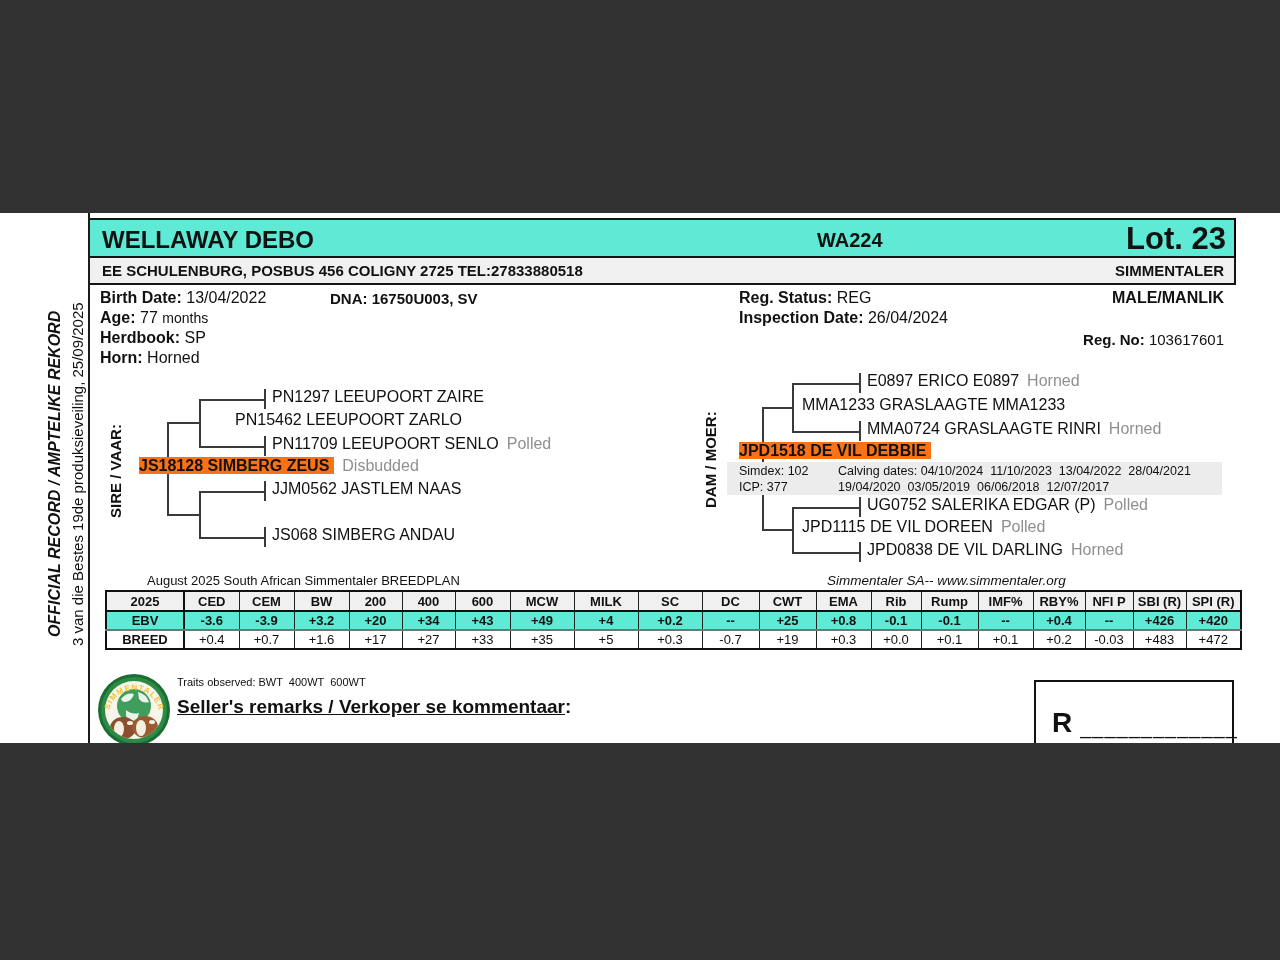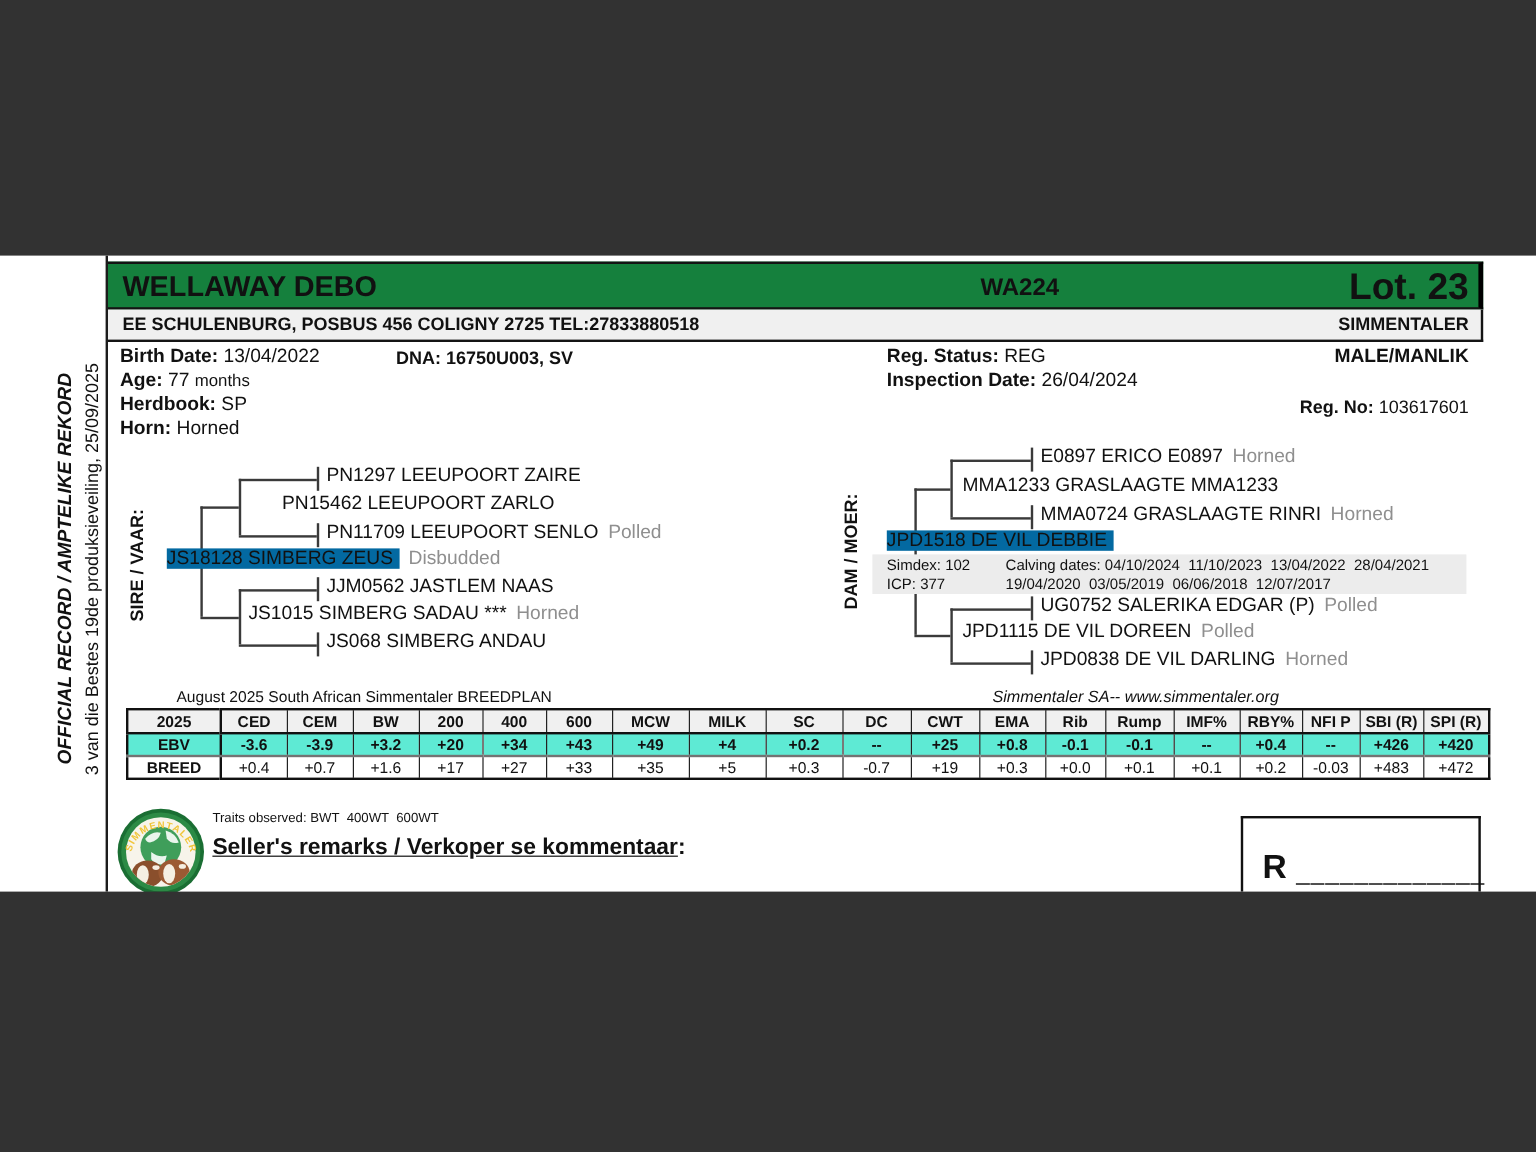--- a/index.html
+++ b/index.html
@@ -12,42 +12,42 @@
 
   
   .sidebar-vert { position:absolute; left:44px; top:283px; height:382px; width:44px; display:flex; flex-direction:row; z-index:2; }
   .vtext { writing-mode:vertical-rl; transform:rotate(180deg); white-space:nowrap; height:100%; display:flex; align-items:center; justify-content:center; }
   .vtext.l1 { font-weight:bold; font-style:italic; font-size:16px; width:22px; }
   .vtext.l2 { font-size:15px; width:22px; }
 
   
   .content { position:absolute; left:88px; top:213px; width:1146px; height:530px; border-left:2px solid #1c1c1c; z-index:1; }
 
-  .bar1 { position:absolute; left:0; top:5px; width:1146px; height:40px; background:#15803d;
-          border-top:2px solid #141414; border-bottom:2px solid #141414; border-right:4px solid #000000; }
+  .bar1 { position:absolute; left:0; top:5px; width:1146px; height:40px; background:#5eead4;
+          border-top:2px solid #141414; border-bottom:2px solid #141414; border-right:2px solid #000000; }
   .bar1 .animal-name { position:absolute; left:12px; top:6px; font-size:24px; font-weight:bold; }
   .bar1 .animal-id   { position:absolute; left:727px; top:9px; font-size:20px; font-weight:bold; }
   .bar1 .lot         { position:absolute; right:8px; top:1px; font-size:31px; font-weight:bold; }
 
   .bar2 { position:absolute; left:0; top:45px; width:1146px; height:27px; background:#f0f0f0;
           border-bottom:2px solid #141414; border-right:2px solid #141414; }
   .bar2 .seller { position:absolute; left:12px; top:4px; font-size:15px; font-weight:bold; }
   .bar2 .breed  { position:absolute; right:10px; top:4px; font-size:15px; font-weight:bold; }
 
   .info { font-size:16px; }
   .info .row { position:absolute; white-space:pre; }
   .info b { font-weight:bold; }
   .small-unit { font-size:14px; }
 
   
   .ped-label { position:absolute; writing-mode:vertical-rl; transform:rotate(180deg); font-weight:bold; font-size:15px;
                display:flex; align-items:center; justify-content:center; white-space:nowrap; }
   .ped-row { position:absolute; height:22px; font-size:16px; white-space:pre; z-index:2; }
   .ped-row .q { color:#8f8f8f; margin-left:8px; }
-  .ped-row.main > .nm { font-weight:normal; background:#0369a1; padding-right:5px; position:relative; z-index:3;text-align:center; }
+  .ped-row.main > .nm { font-weight:bold; background:#f97316; padding-right:5px; position:relative; z-index:3;text-align:center; }
   .pline { position:absolute; background:#3a3a3a; z-index:1; }
 
   .dam-stats { position:absolute; left:637px; top:249px; width:495px; height:33px; background:#ececec; z-index:2;
                font-size:12.5px; line-height:16px; }
   .dam-stats .c1 { position:absolute; left:12px; white-space:pre; }
   .dam-stats .c2 { position:absolute; left:111px; white-space:pre; }
   .dam-stats .r1 { top:1px; } .dam-stats .r2 { top:17px; }
 
   
   .bp-title  { position:absolute; left:17px; top:360px; font-size:13px;margin-left:40px; }
@@ -123,21 +123,20 @@
       <div class="pline" style="left:109px; top:324px; width:65px;  height:1.5px;"></div>
       <div class="pline" style="left:174px; top:268px; width:1.5px; height:20px;"></div>
       <div class="pline" style="left:174px; top:314px; width:1.5px; height:20px;"></div>
     </div>
 
     <div class="ped-row" style="left:182px; top:175px;"><span class="nm">PN1297 LEEUPOORT ZAIRE</span><span class="q"></span></div>
     <div class="ped-row" style="left:117px; top:198px;margin-left:28px;"><span class="nm">PN15462 LEEUPOORT ZARLO</span><span class="q"></span></div>
     <div class="ped-row" style="left:182px; top:222px;"><span class="nm">PN11709 LEEUPOORT SENLO</span><span class="q">Polled</span></div>
     <div class="ped-row main" style="left:49px; top:244px;"><span class="nm">JS18128 SIMBERG ZEUS</span><span class="q">Disbudded</span></div>
     <div class="ped-row" style="left:182px; top:267px;"><span class="nm">JJM0562 JASTLEM NAAS</span><span class="q"></span></div>
-    <div class="ped-row" style="left:117px; top:290px;"><span class="nm">JS1015 SIMBERG SADAU ***</span><span class="q">Horned</span></div>
     <div class="ped-row" style="left:182px; top:313px;"><span class="nm">JS068 SIMBERG ANDAU</span><span class="q"></span></div>
 
     <div class="ped-label" style="left:609px; top:172px; height:150px; width:22px;">DAM / MOER:</div>
 
     <div>
       <div class="pline" style="left:672px; top:194px; width:1.5px; height:122px;"></div>
       <div class="pline" style="left:672px; top:194px; width:30px;  height:1.5px;"></div>
       <div class="pline" style="left:672px; top:316px; width:30px;  height:1.5px;"></div>
       <div class="pline" style="left:702px; top:170px; width:1.5px; height:48px;"></div>
       <div class="pline" style="left:702px; top:170px; width:67px;  height:1.5px;"></div>

